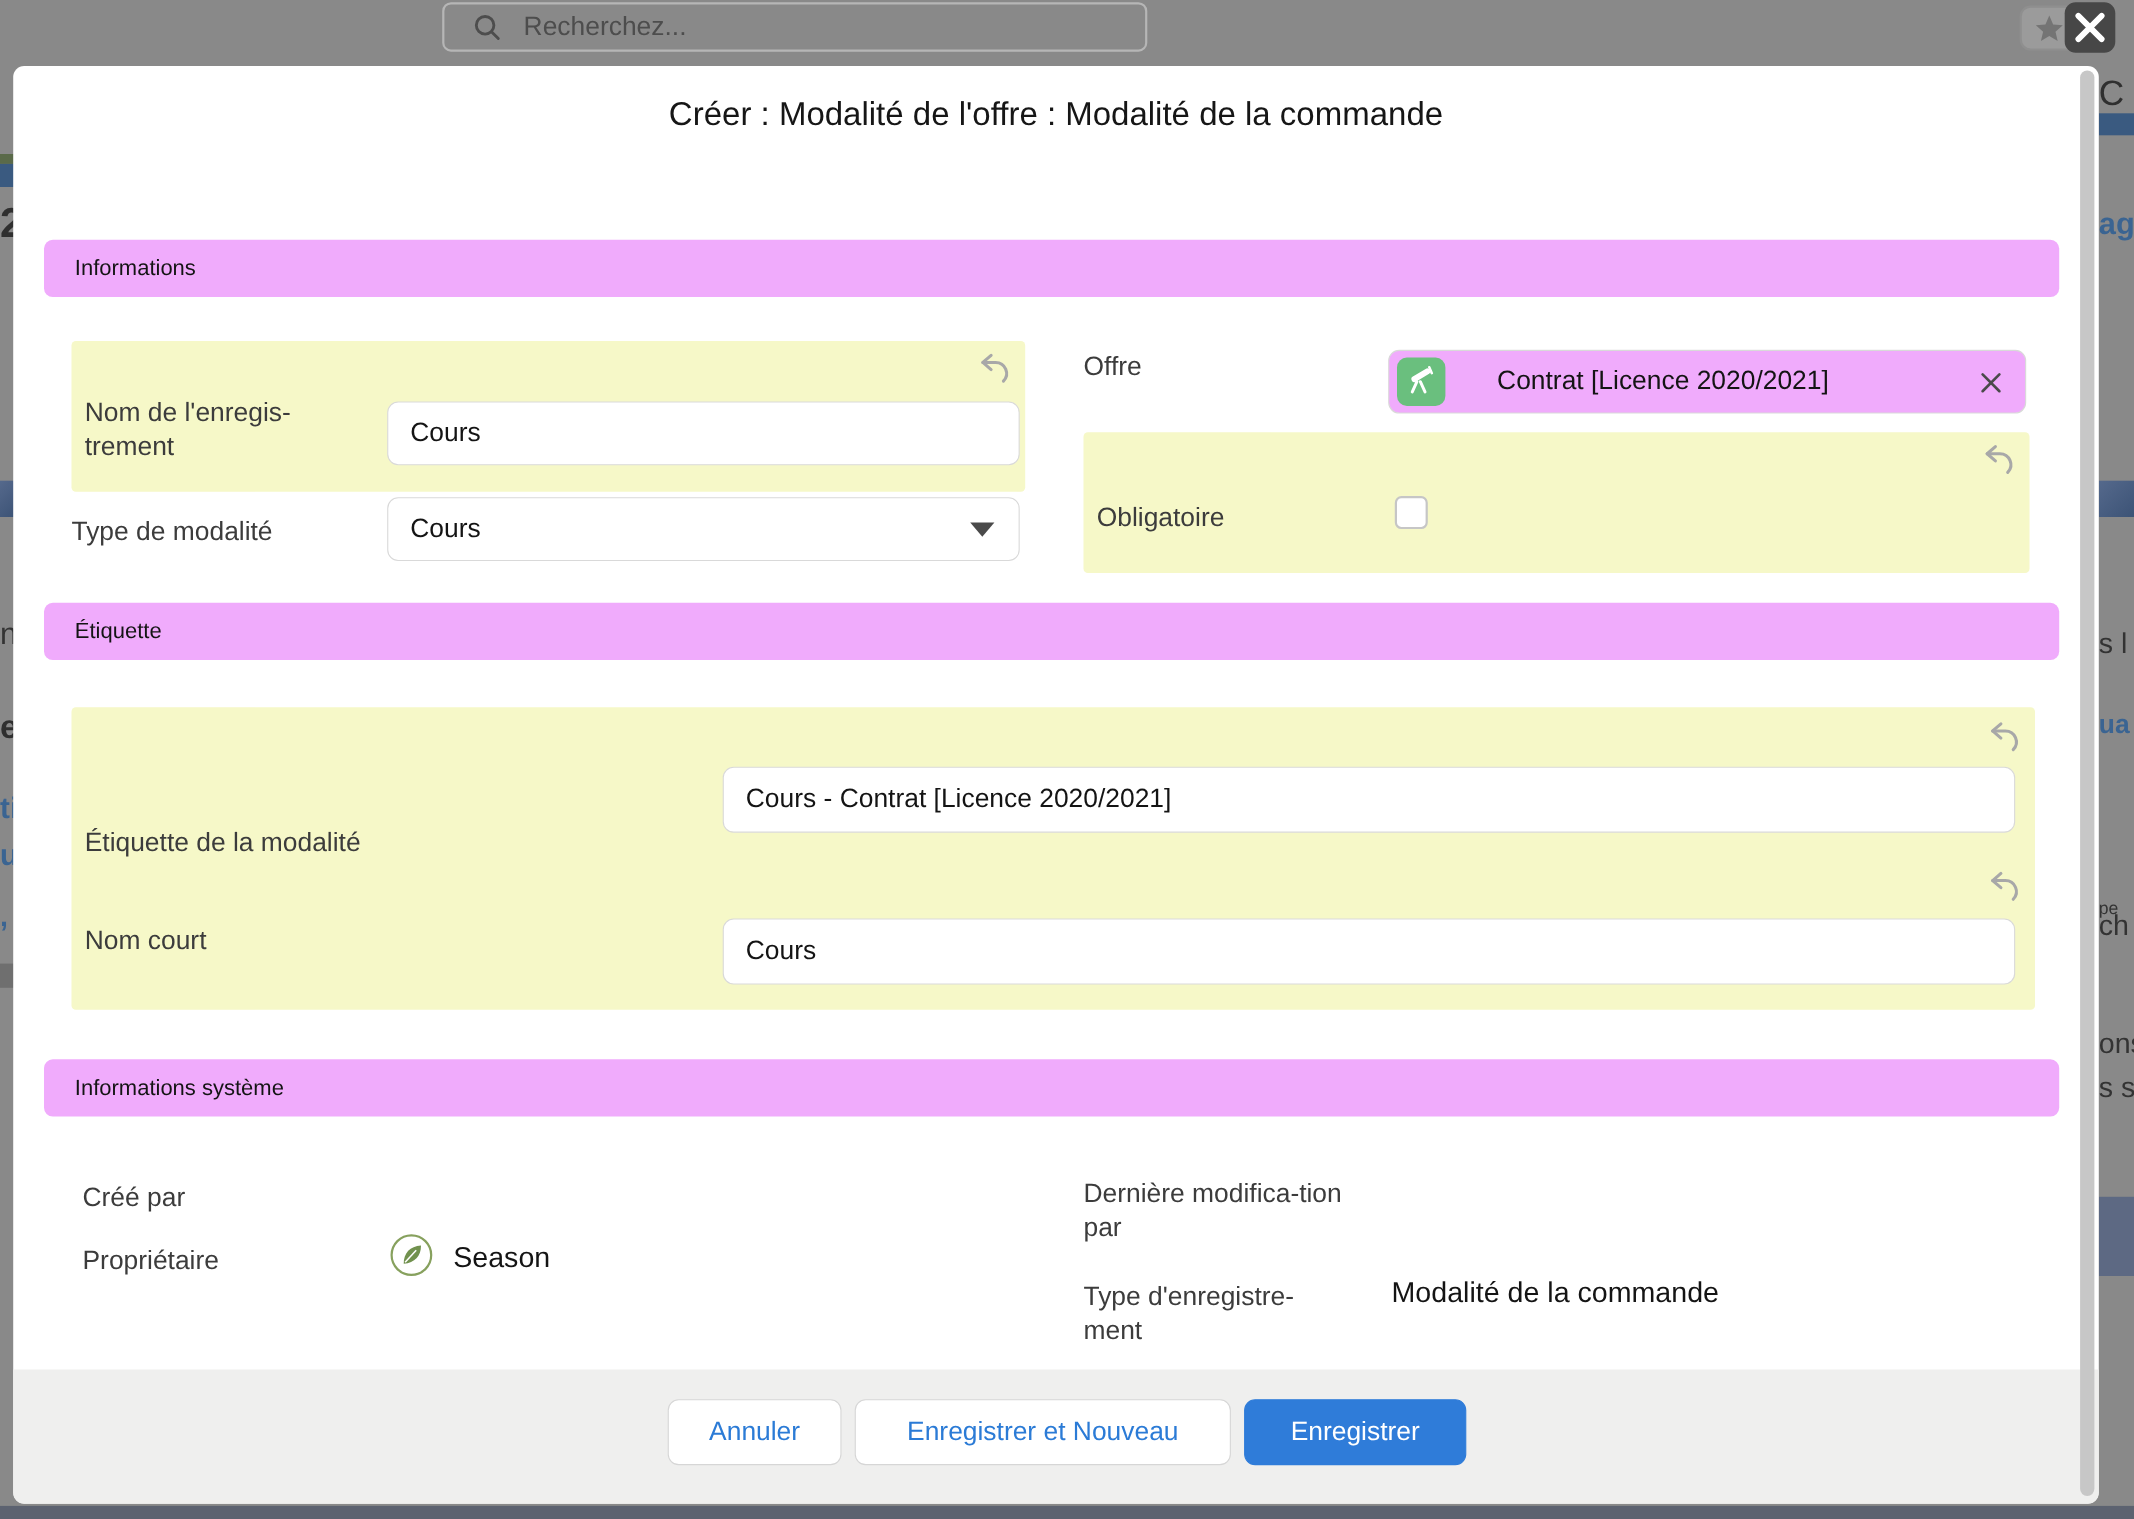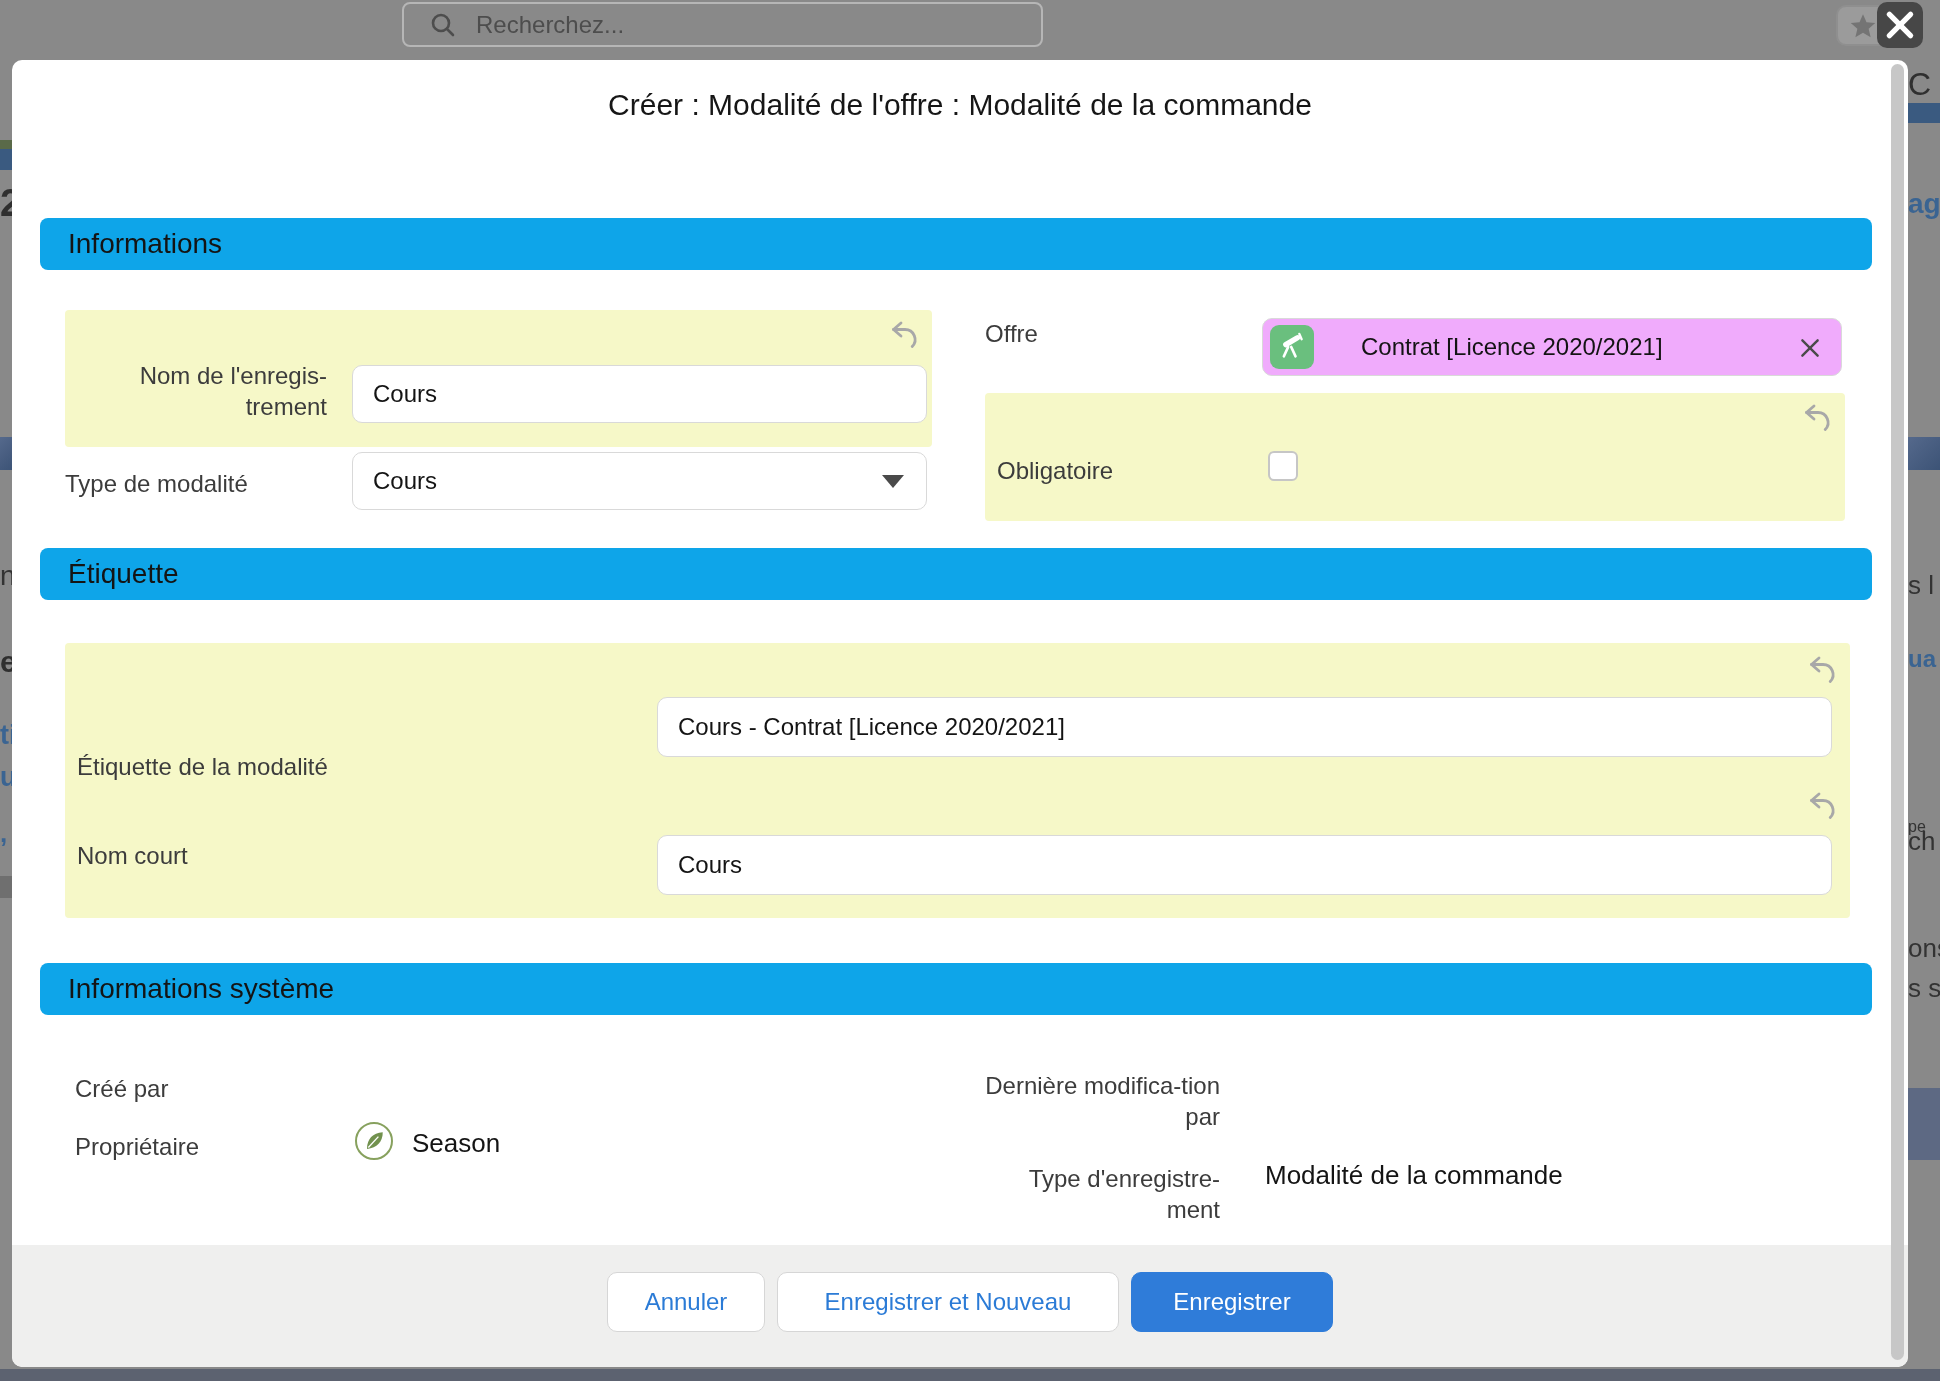--- a/index.html
+++ b/index.html
@@ -23,24 +23,24 @@
   .frag.blue { color:#3a6492; font-weight:bold; }
   .frag.dark { color:#2f2f2f; }
   .strip { position:absolute; left:0; width:100%; }
   .bottom-strip { position:absolute; left:0; top:1369px; width:1940px; height:12px; background:#5c6270; }
 
   
   .modal { position:absolute; left:12px; top:60px; width:1896px; height:1307px;
     background:#ffffff; border-radius:10px; overflow:hidden; }
   .modal-title { position:absolute; top:28px; left:0; width:100%; text-align:center;
     font-size:30px; color:#161616; }
-  .section-hd { position:absolute; left:28px; width:1832px; height:52px; background:#0ea5e9;
-    border-radius:8px; font-size:28px; color:#141414; line-height:52px; padding-left:28px; }
+  .section-hd { position:absolute; left:28px; width:1832px; height:52px; background:#f0abfc;
+    border-radius:8px; font-size:20px; color:#141414; line-height:52px; padding-left:28px; }
   .yellow { position:absolute; background:#f6f8c8; border-radius:4px; }
-  .field-label { position:absolute; font-size:24px; color:#3c3c3c; line-height:31px;text-align:right; }
+  .field-label { position:absolute; font-size:24px; color:#3c3c3c; line-height:31px; }
   .txt-input { position:absolute; height:58px; border:1.5px solid #d9d9d9; border-radius:10px;
     background:#fff; font-family:"Liberation Sans", sans-serif; font-size:24px; color:#141414;
     padding:0 20px; outline:none; }
   .select-box { position:absolute; height:58px; border:1.5px solid #d9d9d9; border-radius:10px;
     background:#fff; font-size:24px; color:#141414; display:flex; align-items:center;
     padding:0 20px; }
   .select-box .tri { position:absolute; right:22px; top:22px; width:0; height:0;
     border-left:11px solid transparent; border-right:11px solid transparent;
     border-top:13px solid #4a4a4a; }
   .undo { position:absolute; width:34px; height:34px; }

